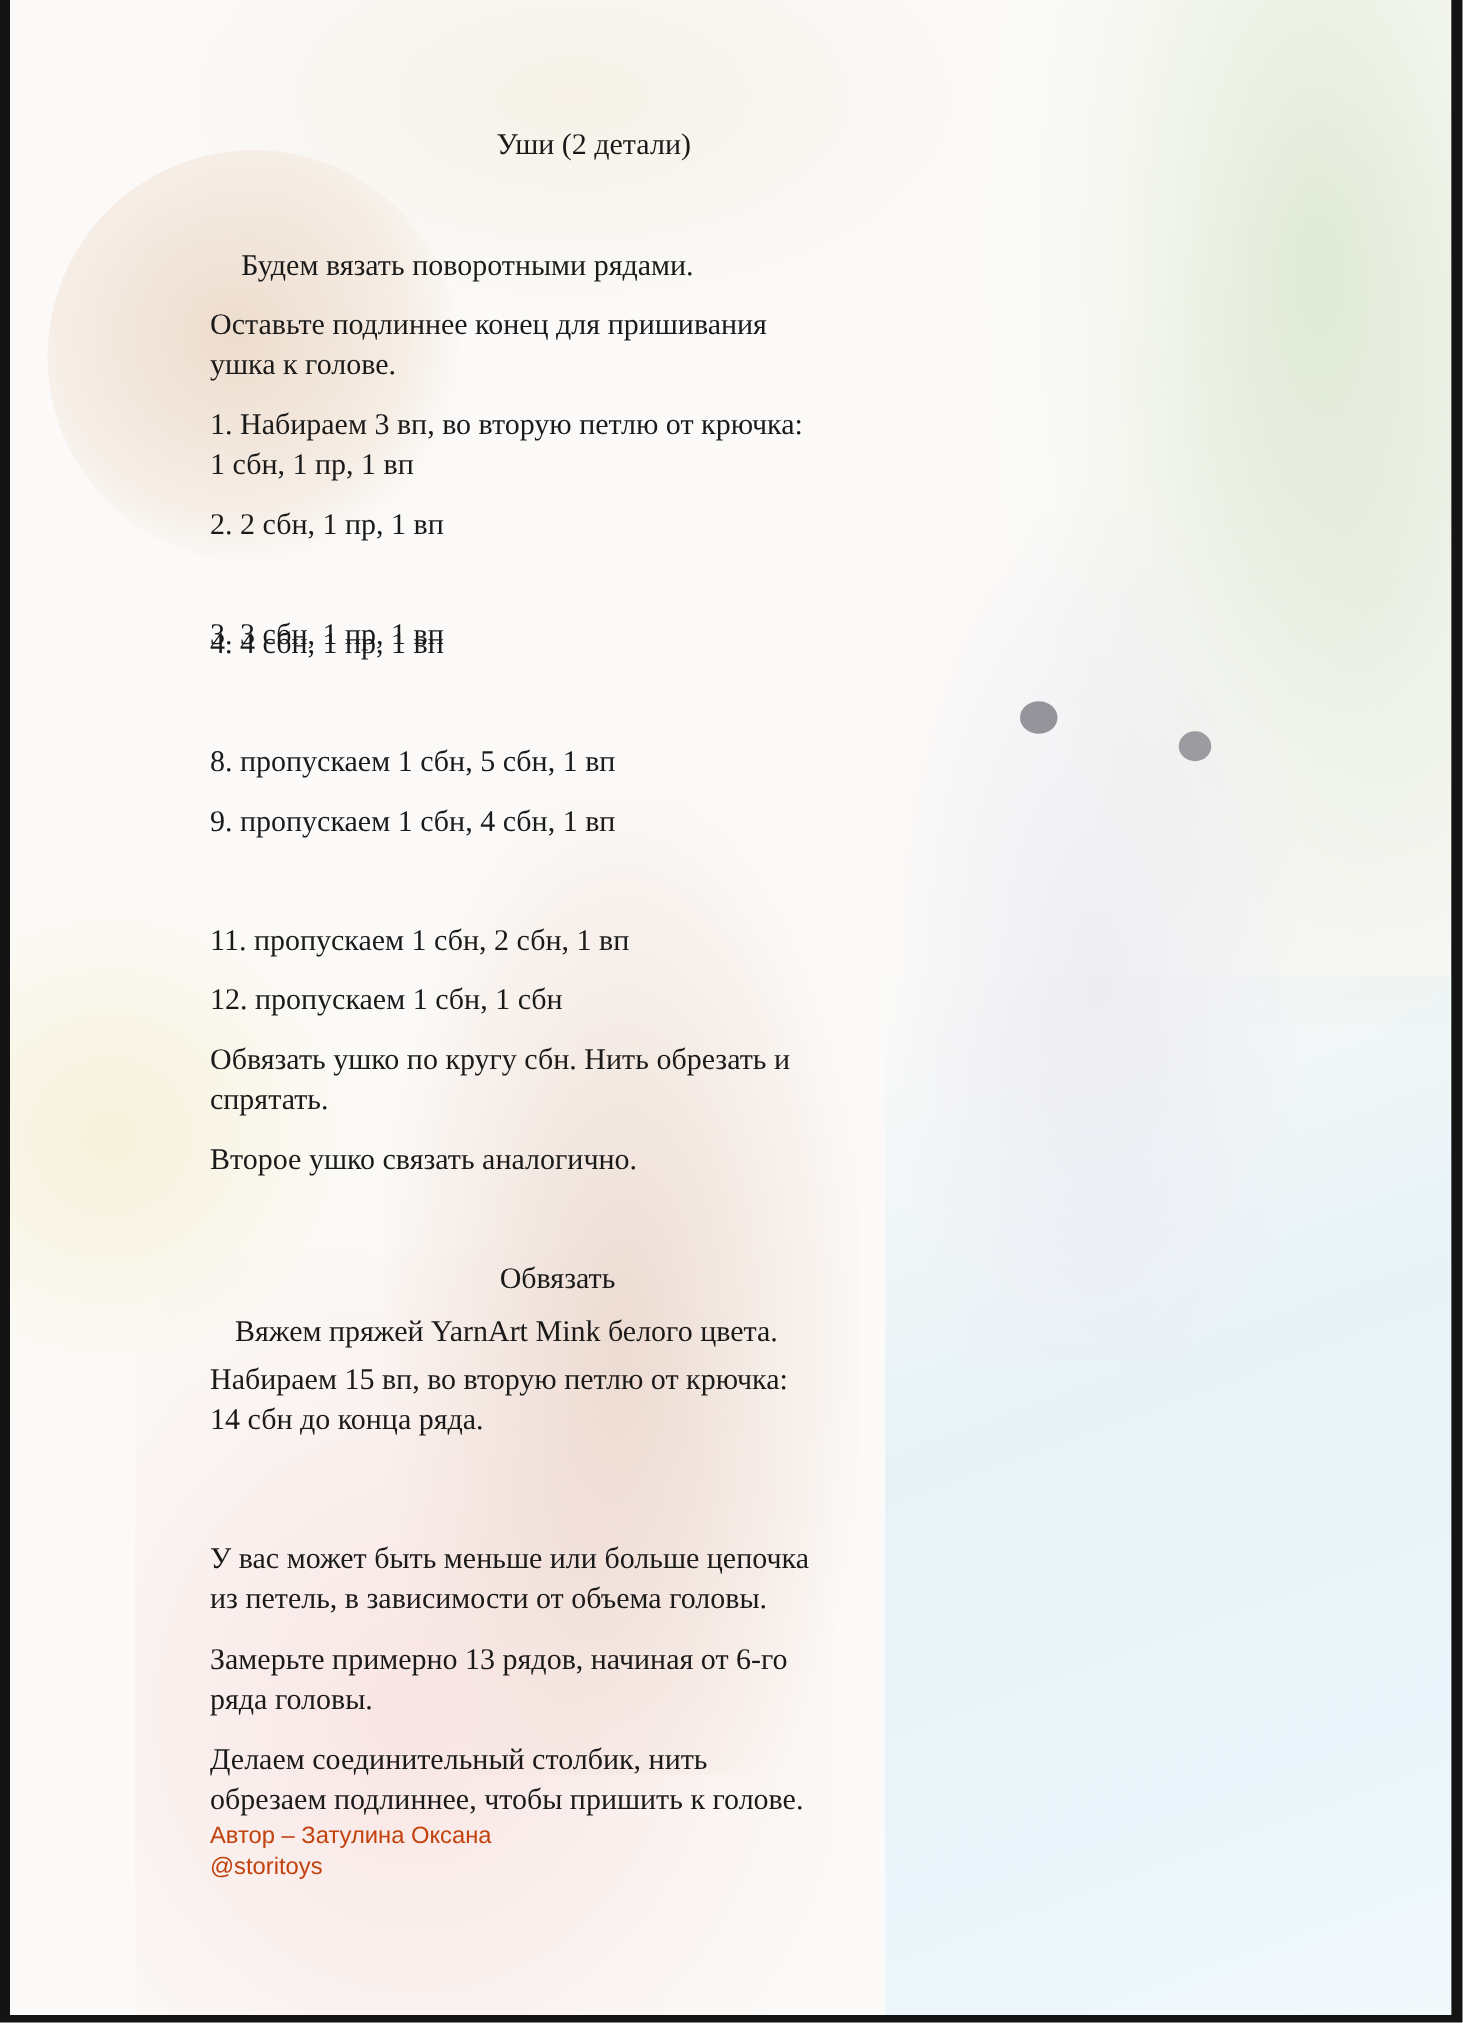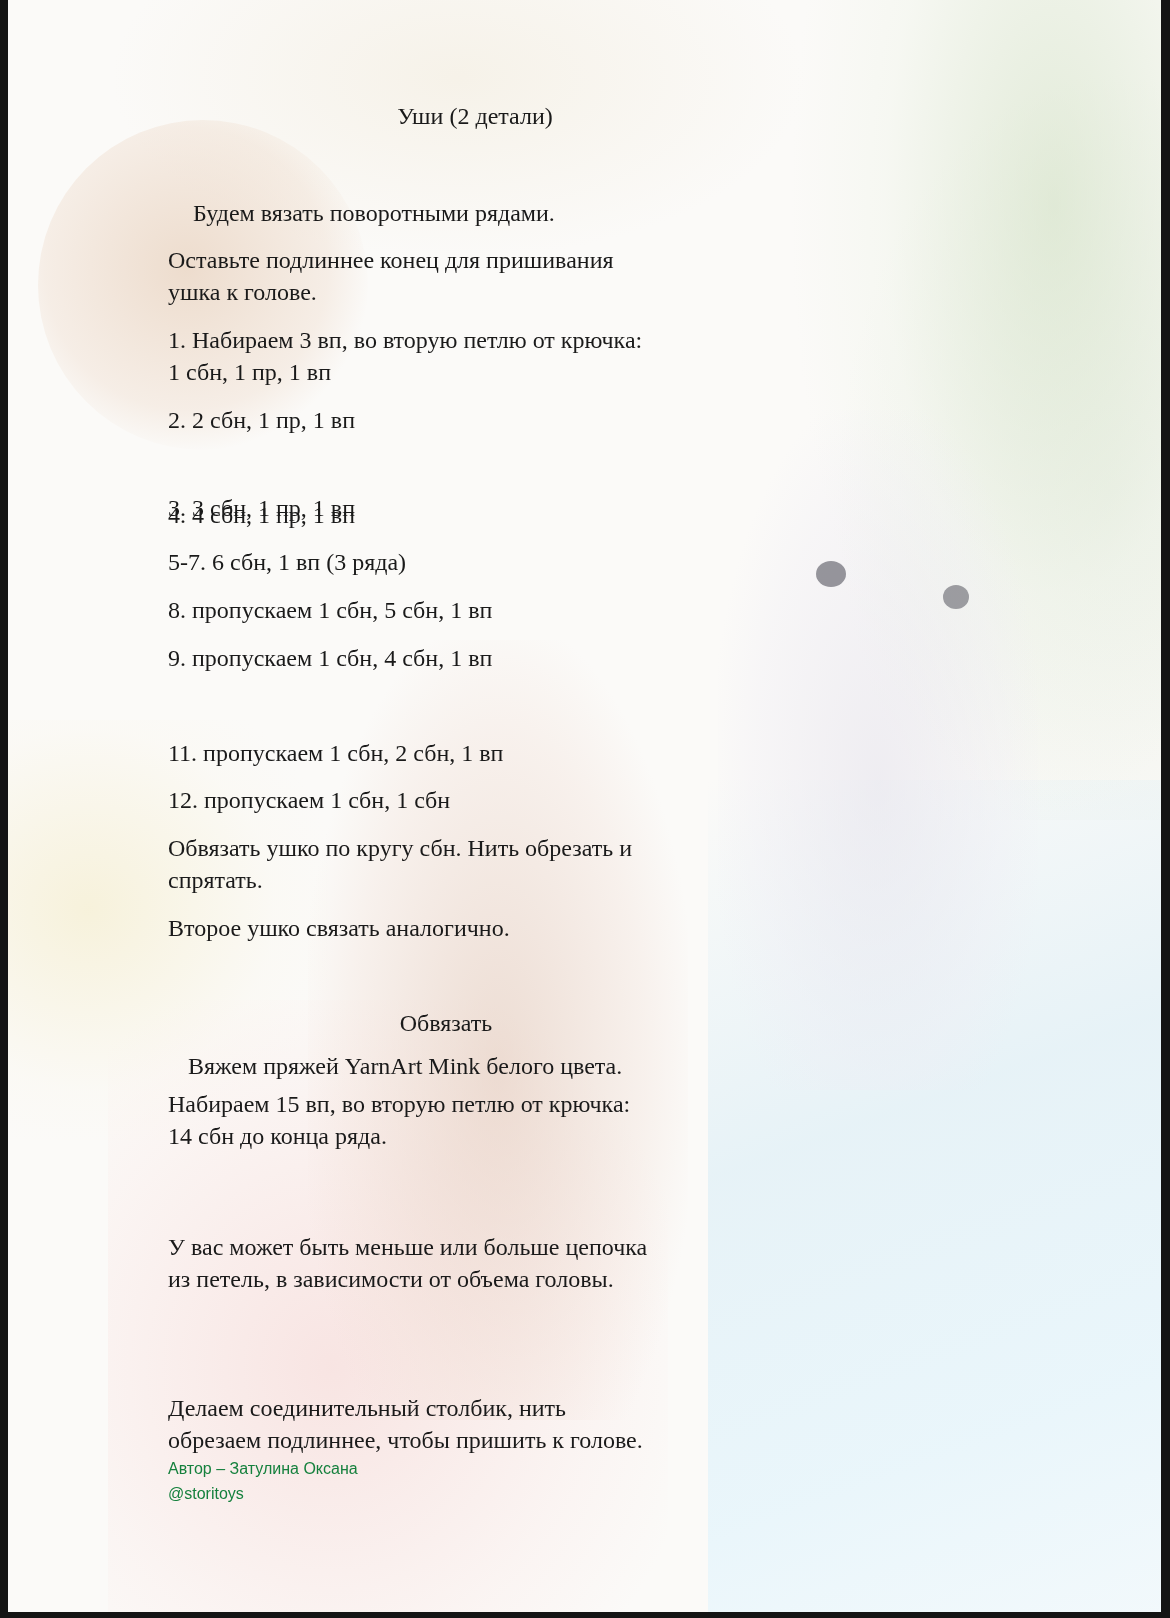--- a/index.html
+++ b/index.html
@@ -58,21 +58,21 @@
     position: absolute; font-size: 24px; line-height: 30px; white-space: nowrap;
     transform: translateX(-50%);
   }
   .para {
     position: absolute; left: 160px; width: 560px;
     font-size: 24px; line-height: 32px; margin: 0; white-space: pre-line;
   }
   .footer-line {
     position: absolute; left: 160px;
     font-family: "Liberation Sans", "DejaVu Sans", sans-serif;
-    font-size: 16px; line-height: 24px; white-space: nowrap; color: #15803d;
+    font-size: 19px; line-height: 24px; white-space: nowrap; color: #c2410c;
   }
 </style>
 </head>
 <body>
 
 <div class="page">
 
   <div class="bg bg-lace"></div>
   <div class="bg bg-yarn-ball"></div>
   <div class="bg bg-flowers"></div>
@@ -89,35 +89,36 @@
     <div class="heading" style="left:467px; top:101px;">Уши (2 детали)</div>
 
     <p class="para" style="top:197px;margin-left:25px;">Будем вязать поворотными рядами.</p>
     <p class="para" style="top:244px;">Оставьте подлиннее конец для пришивания
 ушка к голове.</p>
     <p class="para" style="top:324px;">1. Набираем 3 вп, во вторую петлю от крючка:
 1 сбн, 1 пр, 1 вп</p>
     <p class="para" style="top:404px;">2. 2 сбн, 1 пр, 1 вп</p>
     <p class="para" style="top:451px;margin-top:41px;">3. 3 сбн, 1 пр, 1 вп</p>
     <p class="para" style="top:499px;">4. 4 сбн, 1 пр, 1 вп</p>
-    <p class="para" style="top:546px;">5-7. 6 сбн, 1 вп (3 ряда)</p>
     <p class="para" style="top:594px;">8. пропускаем 1 сбн, 5 сбн, 1 вп</p>
     <p class="para" style="top:642px;">9. пропускаем 1 сбн, 4 сбн, 1 вп</p>
     <p class="para" style="top:737px;">11. пропускаем 1 сбн, 2 сбн, 1 вп</p>
     <p class="para" style="top:784px;">12. пропускаем 1 сбн, 1 сбн</p>
     <p class="para" style="top:832px;">Обвязать ушко по кругу сбн. Нить обрезать и
 спрятать.</p>
     <p class="para" style="top:912px;">Второе ушко связать аналогично.</p>
 
     <div class="heading" style="left:438px; top:1008px;">Обвязать</div>
 
     <p class="para" style="top:1050px;margin-left:20px;">Вяжем пряжей YarnArt Mink белого цвета.</p>
     <p class="para" style="top:1088px;">Набираем 15 вп, во вторую петлю от крючка:
 14 сбн до конца ряда.</p>
     <p class="para" style="top:1231px;">У вас может быть меньше или больше цепочка
 из петель, в зависимости от объема головы.</p>
+    <p class="para" style="top:1312px;">Замерьте примерно 13 рядов, начиная от 6-го
+ряда головы.</p>
     <p class="para" style="top:1392px;">Делаем соединительный столбик, нить
 обрезаем подлиннее, чтобы пришить к голове.</p>
 
     <div class="footer-line" style="top:1457px;">Автор – Затулина Оксана</div>
     <div class="footer-line" style="top:1482px;">@storitoys</div>
   </div>
 </div>
 
 </body></html>

